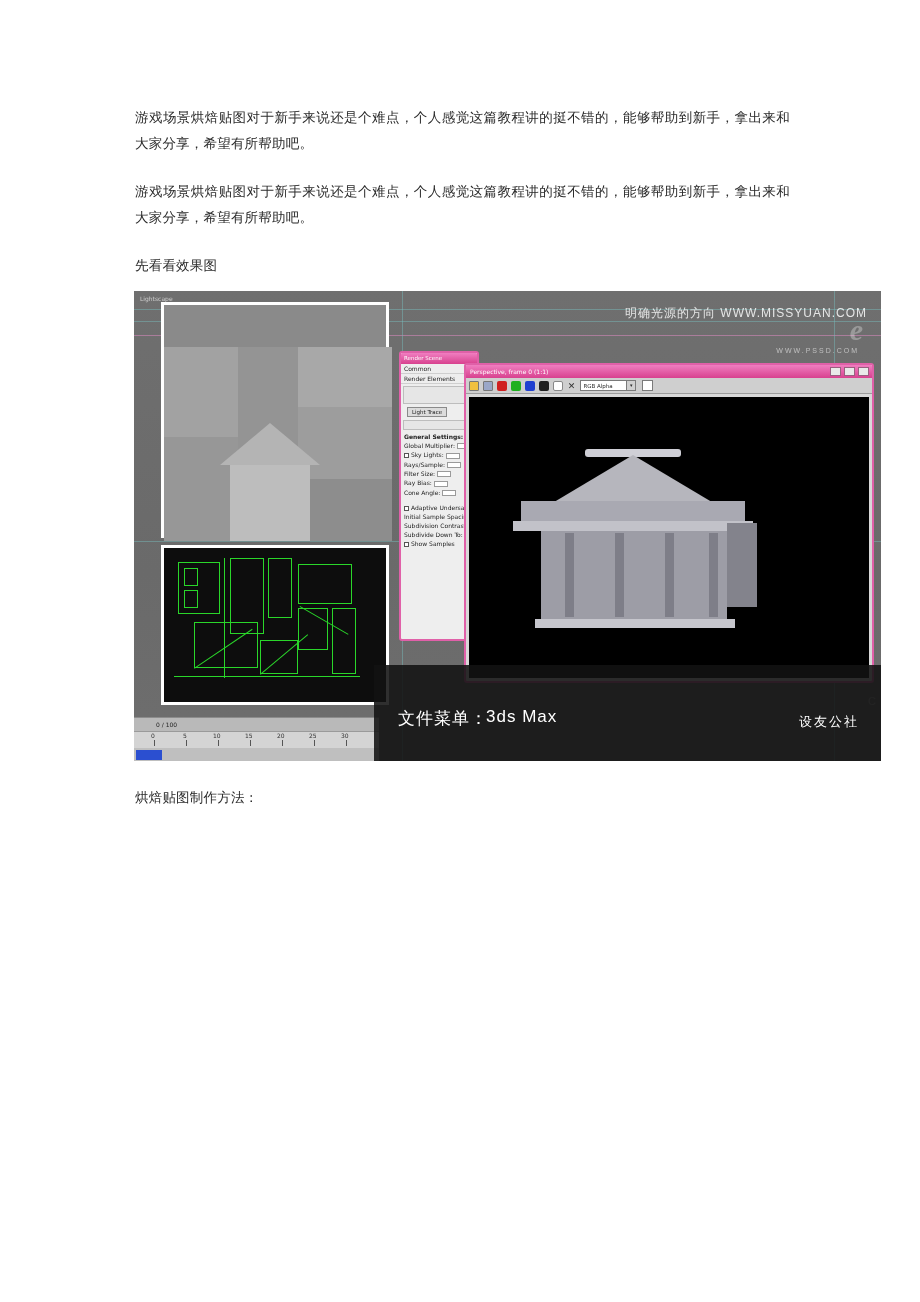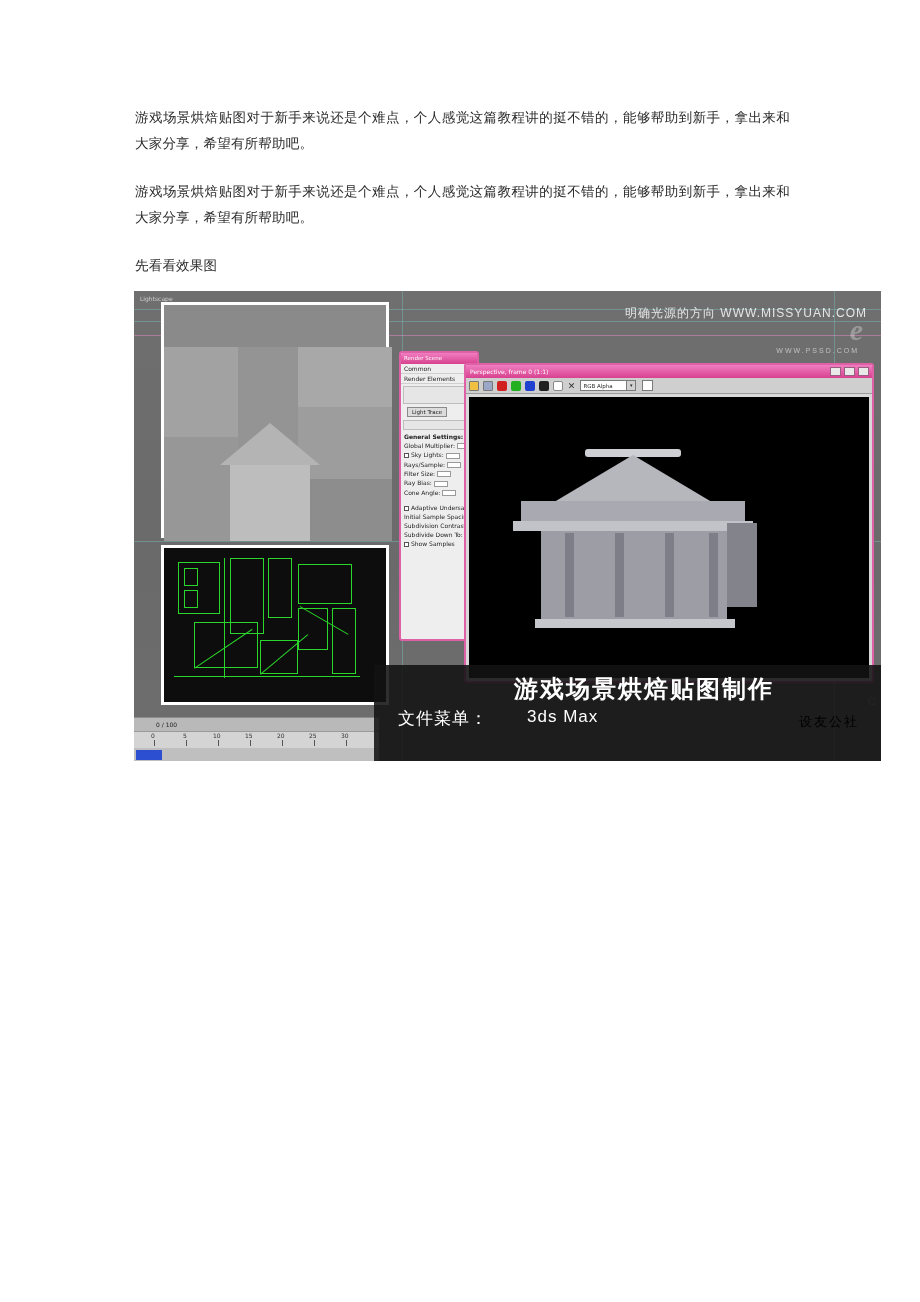--- a/index.html
+++ b/index.html
@@ -382,21 +382,21 @@
     left: 140px; top: 8px;
     color: #ffffff;
     font-size: 24px;
     font-weight: bold;
     letter-spacing: 2px;
     font-family: "Liberation Sans", sans-serif;
   }
   .cap-sub {
     position: absolute;
     right: 22px; top: 48px;
-    color: #000000;
+    color: #ffffff;
     font-size: 13px;
     letter-spacing: 2px;
   }
 
   
   .wm-main {
     position: absolute;
     right: 14px; top: 14px;
     color: rgba(255,255,255,0.82);
     font-size: 12px;
@@ -568,23 +568,23 @@
         </div>
       </div>
 
       <div class="wm-main">明确光源的方向 WWW.MISSYUAN.COM</div>
       <div class="wm-big">e</div>
       <div class="wm-small">WWW.PSSD.COM</div>
       <div class="wm-side">C</div>
 
       <div class="caption-band">
         <span class="cap-sw">文件菜单：</span>
-        <span class="cap-sw" style="left:112px;margin-left:41px;">3ds Max</span>
-        <span class="cap-title">游戏场景烘焙贴图制作</span>
+        <span class="cap-sw" style="left:112px;">3ds Max</span>
         <span class="cap-sub">设友公社</span>
       </div>
     </div>
 
+    <p class="para">烘焙贴图制作方法：</p>
     <div class="gap-sm"></div>
     <div class="gap-sm"></div>
 
   </div>
 </div>
 
 </body></html>

